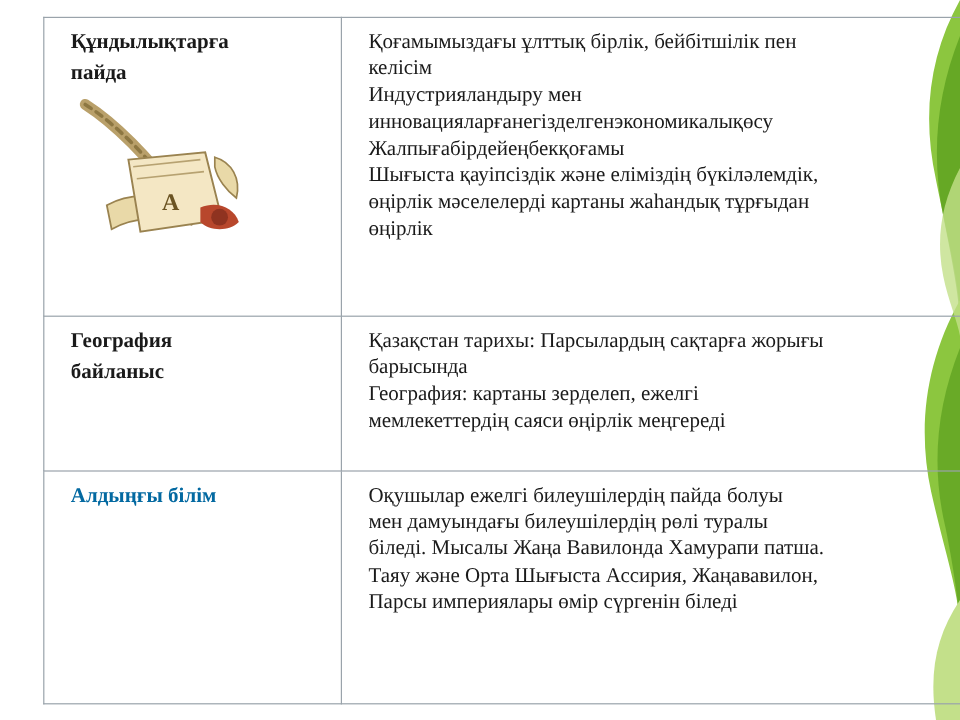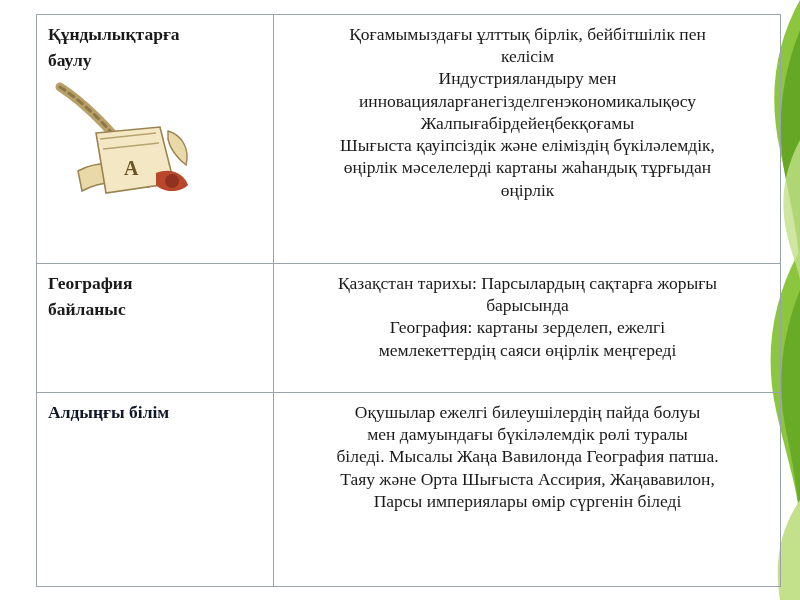--- a/index.html
+++ b/index.html
@@ -29,32 +29,32 @@
     position: absolute;
     left: 36px;
     top: 14px;
     width: 700px;
     border-collapse: collapse;
     table-layout: fixed;
   }
   .slide-table td {
     border: 1px solid #9aa3ab;
     vertical-align: top;
-    padding: 8px 10px 10px 11px;
+    padding: 8px 10px 10px 22px;
     font-size: 17.5px;
     line-height: 1.27;
     color: #1a1a1a;
   }
   .col-label {
     width: 215px;
     font-weight: bold;
     color: #4a2d0a;
   }
   .col-label.green {
-    color: #0f172a;
+    color: #0369a1;
   }
   .col-body {
     width: 485px;
   }
   .row-1 .col-body {
     height: 230px;
   }
   .row-2 .col-body {
     height: 110px;
   }
@@ -62,21 +62,20 @@
     height: 175px;
   }
   .label-text {
     display: block;
   }
   .label-text.line2 {
     margin-top: 4px;
   }
   .body-line {
     display: block;
-    text-align: center;
   }
 
   
   .illus {
     position: relative;
     width: 180px;
     height: 140px;
     margin-top: 4px;
   }
   .illus svg { display: block; }
@@ -93,21 +92,21 @@
     <path d="M120 500 C100 530 94 560 100 600 L120 600 Z" fill="#c3e08a"></path>
     <path d="M120 140 C104 170 100 200 106 230 C110 250 118 268 120 280 Z" fill="#c3e08a" opacity="0.8"></path>
   </svg>
 </div>
 
 <table class="slide-table">
   <tbody>
     <tr class="row-1">
       <td class="col-label">
         <span class="label-text">Құндылықтарға</span>
-        <span class="label-text line2">баулу</span>
+        <span class="label-text line2">пайда</span>
         <div class="illus">
           <svg width="180" height="140" viewBox="0 0 180 140" xmlns="http://www.w3.org/2000/svg">
 
             <path d="M12 12 C40 30 66 58 92 92" stroke="#b9a06a" stroke-width="9" fill="none" stroke-linecap="round"></path>
             <path d="M12 12 C40 30 66 58 92 92" stroke="#8d7742" stroke-width="3" fill="none" stroke-dasharray="6 5" stroke-linecap="round"></path>
 
             <path d="M30 96 C48 86 72 86 92 94 L100 112 C78 104 52 106 34 116 Z" fill="#e9d9a8" stroke="#9a8350" stroke-width="1.5"></path>
 
             <path d="M48 58 L112 52 L126 108 L58 118 Z" fill="#f4e7c4" stroke="#9a8350" stroke-width="1.6"></path>
             <path d="M52 64 L108 58" stroke="#b7a271" stroke-width="1.3"></path>
@@ -143,20 +142,20 @@
         <span class="body-line">География:  картаны зерделеп, ежелгі</span>
         <span class="body-line">мемлекеттердің саяси өңірлік меңгереді</span>
       </td>
     </tr>
     <tr class="row-3">
       <td class="col-label green">
         <span class="label-text">Алдыңғы білім</span>
       </td>
       <td class="col-body">
         <span class="body-line">Оқушылар  ежелгі билеушілердің пайда болуы</span>
-        <span class="body-line">мен дамуындағы бүкіләлемдік рөлі туралы</span>
-        <span class="body-line">біледі. Мысалы Жаңа Вавилонда География патша.</span>
+        <span class="body-line">мен дамуындағы билеушілердің рөлі туралы</span>
+        <span class="body-line">біледі. Мысалы Жаңа Вавилонда Хамурапи патша.</span>
         <span class="body-line">Таяу және Орта Шығыста Ассирия, Жаңававилон,</span>
         <span class="body-line">Парсы империялары өмір сүргенін   біледі</span>
       </td>
     </tr>
   </tbody>
 </table>
 
 </body></html>

